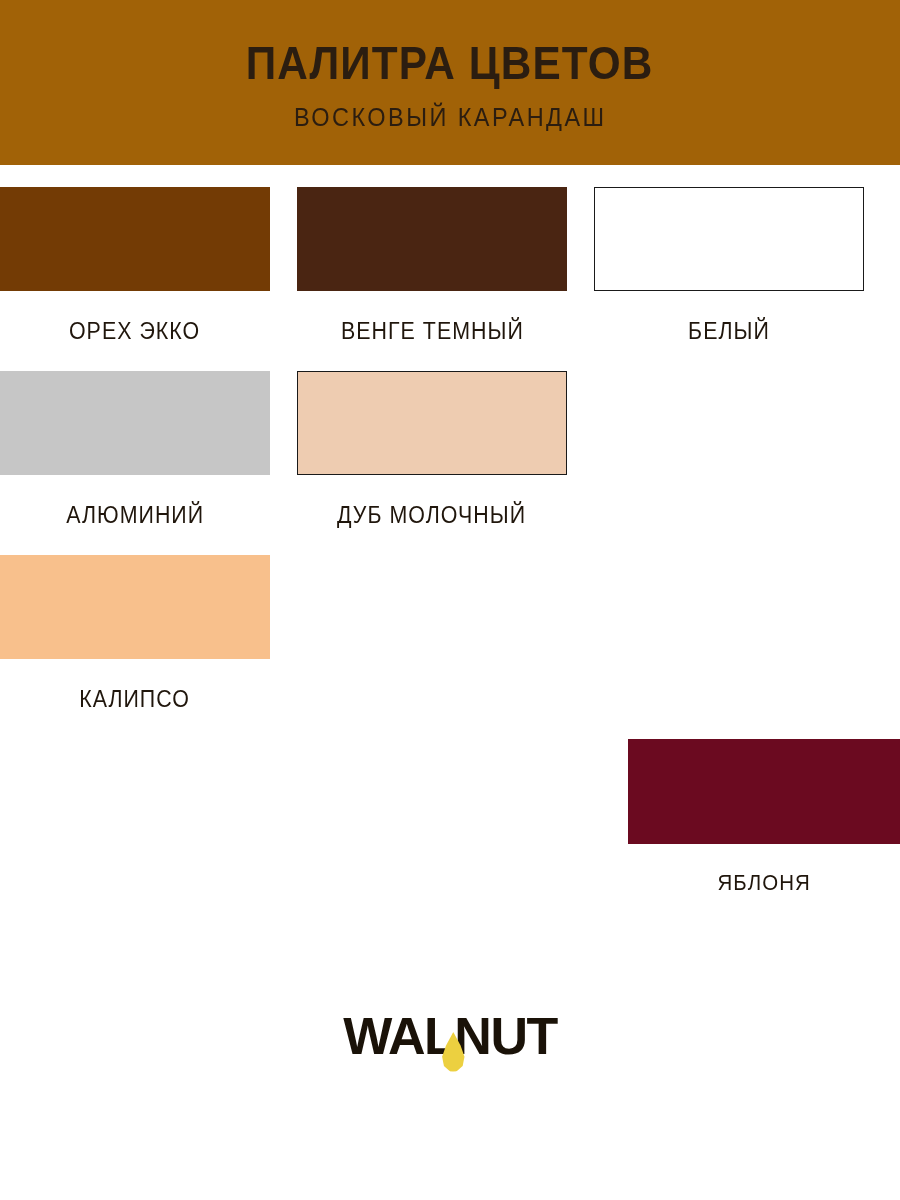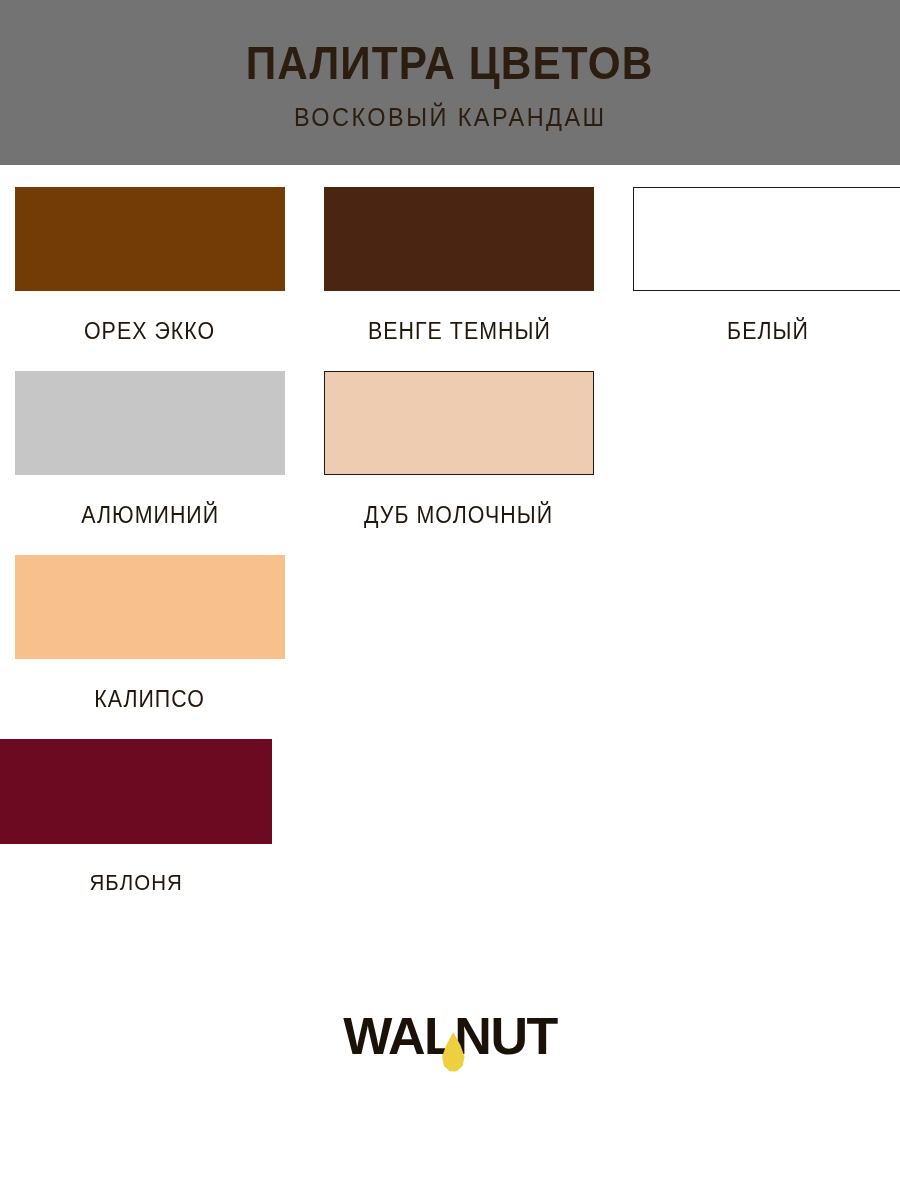--- a/index.html
+++ b/index.html
@@ -62,27 +62,25 @@
 
   
   .palette {
     flex: 0 0 auto;
     padding: 22px 0 0 0;
   }
 
   .swatch-row {
     display: flex;
     justify-content: flex-start;
-    padding-left: 15px;
     margin-bottom: 4px;
-    gap: 12px;
   }
 
   .swatch-row.last-row {
-    justify-content: space-between;
+    justify-content: flex-end;
     padding-left: 0;
     gap: 24px;
   }
 
   .swatch-cell {
     width: 270px;
     margin-right: 27px;
     display: flex;
     flex-direction: column;
     align-items: center;
@@ -160,21 +158,21 @@
     background: #ecd040;
     border-radius: 50% 50% 50% 50% / 62% 62% 38% 38%;
     clip-path: polygon(50% 0%, 78% 34%, 93% 62%, 86% 85%, 62% 99%, 38% 99%, 14% 85%, 7% 62%, 22% 34%);
   }
 </style>
 </head>
 <body>
 
 <div class="page">
 
-  <div class="header" style="background: #737373;">
+  <div class="header" style="background: #a16207;">
     <div class="header-title">ПАЛИТРА ЦВЕТОВ</div>
     <div class="header-subtitle">ВОСКОВЫЙ КАРАНДАШ</div>
   </div>
 
   <div class="palette">
 
     <div class="swatch-row">
       <div class="swatch-cell">
         <div class="swatch-chip" style="background-color: rgb(115, 59, 5);"></div>
         <div class="swatch-label">ОРЕХ ЭККО</div>

